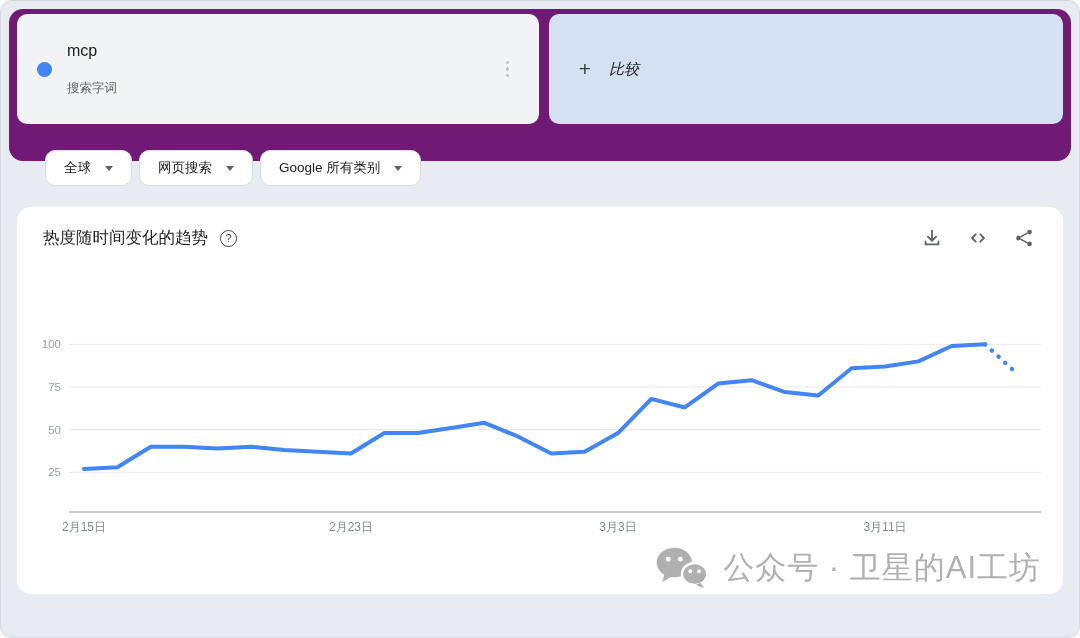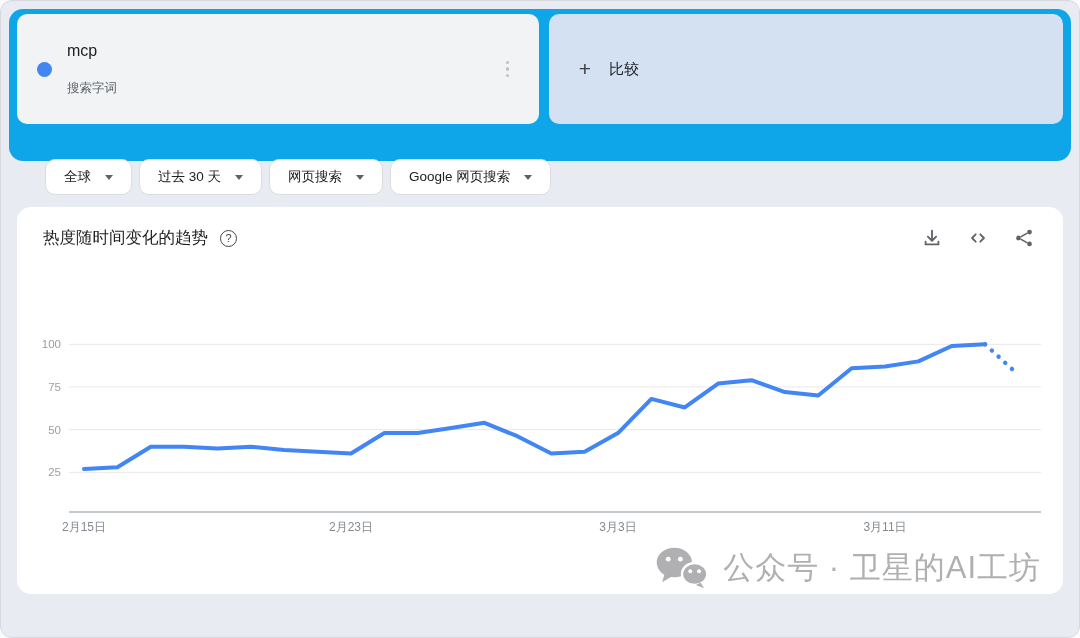--- a/index.html
+++ b/index.html
@@ -12,21 +12,21 @@
   .window {
     width: 1080px; height: 638px;
     background: #e9ebf2;
     border: 1px solid #d6d8de;
     border-radius: 12px;
     overflow: hidden;
     padding: 8px;
   }
   
   .top-panel {
-    background: #0ea5e9;
+    background: #701a75;
     border-radius: 14px;
     height: 152px;
     padding: 3px 8px 0 8px;
   }
   .cards-row { display: flex; gap: 10px; margin-top: 2px; }
   .term-card {
     flex: 0 0 522px; height: 110px;
     background: #f1f3f4; border-radius: 10px;
     display: flex; align-items: center;
     padding: 0 24px 0 20px;
@@ -39,30 +39,29 @@
   .menu-dots { display: flex; flex-direction: column; gap: 3px; padding: 6px; cursor: pointer; }
   .menu-dots i { width: 3.5px; height: 3.5px; border-radius: 50%; background: #c0c3c7; }
   .compare-card {
     flex: 1; height: 110px;
     background: #d3e1f2; border-radius: 10px;
     display: flex; align-items: center;
     padding-left: 26px;
     cursor: pointer;
   }
   .plus-glyph { font-size: 21px; color: #3c4043; width: 20px; text-align: center; }
-  .compare-label { font-size: 15px; color: #202124; margin-left: 14px; }
+  .compare-label { font-size: 15px; color: #202124; margin-left: 14px; font-style: italic; }
   
   .filters-row { display: flex; gap: 7px; margin-top: 26px; padding-left: 28px; }
   .chip {
     height: 36px; background: #fff;
     border: 1px solid #dadce0; border-radius: 10px;
     display: flex; align-items: center;
     padding: 0 18px; gap: 14px;
     cursor: pointer;
-    margin-top: 9px;
   }
   .chip-label { font-size: 13.5px; color: #202124; }
   .caret {
     width: 0; height: 0;
     border-left: 4.5px solid transparent;
     border-right: 4.5px solid transparent;
     border-top: 5.5px solid #5f6368;
   }
   
   .chart-card {
@@ -129,29 +128,25 @@
       </div>
 
     </div>
 
     <div class="filters-row">
       <div class="chip">
         <span class="chip-label">全球</span>
         <span class="caret"></span>
       </div>
       <div class="chip">
-        <span class="chip-label">过去 30 天</span>
-        <span class="caret"></span>
-      </div>
-      <div class="chip">
         <span class="chip-label">网页搜索</span>
         <span class="caret"></span>
       </div>
       <div class="chip">
-        <span class="chip-label">Google 网页搜索</span>
+        <span class="chip-label">Google 所有类别</span>
         <span class="caret"></span>
       </div>
     </div>
   </div>
 
   <div class="chart-card">
 
     <svg class="chart-svg" width="1048" height="340" viewBox="0 0 1048 340">
         <line x1="52" y1="265.3" x2="1024" y2="265.3" class="gridline"></line>
         <text x="44" y="269.3" text-anchor="end" class="ytick">25</text>

